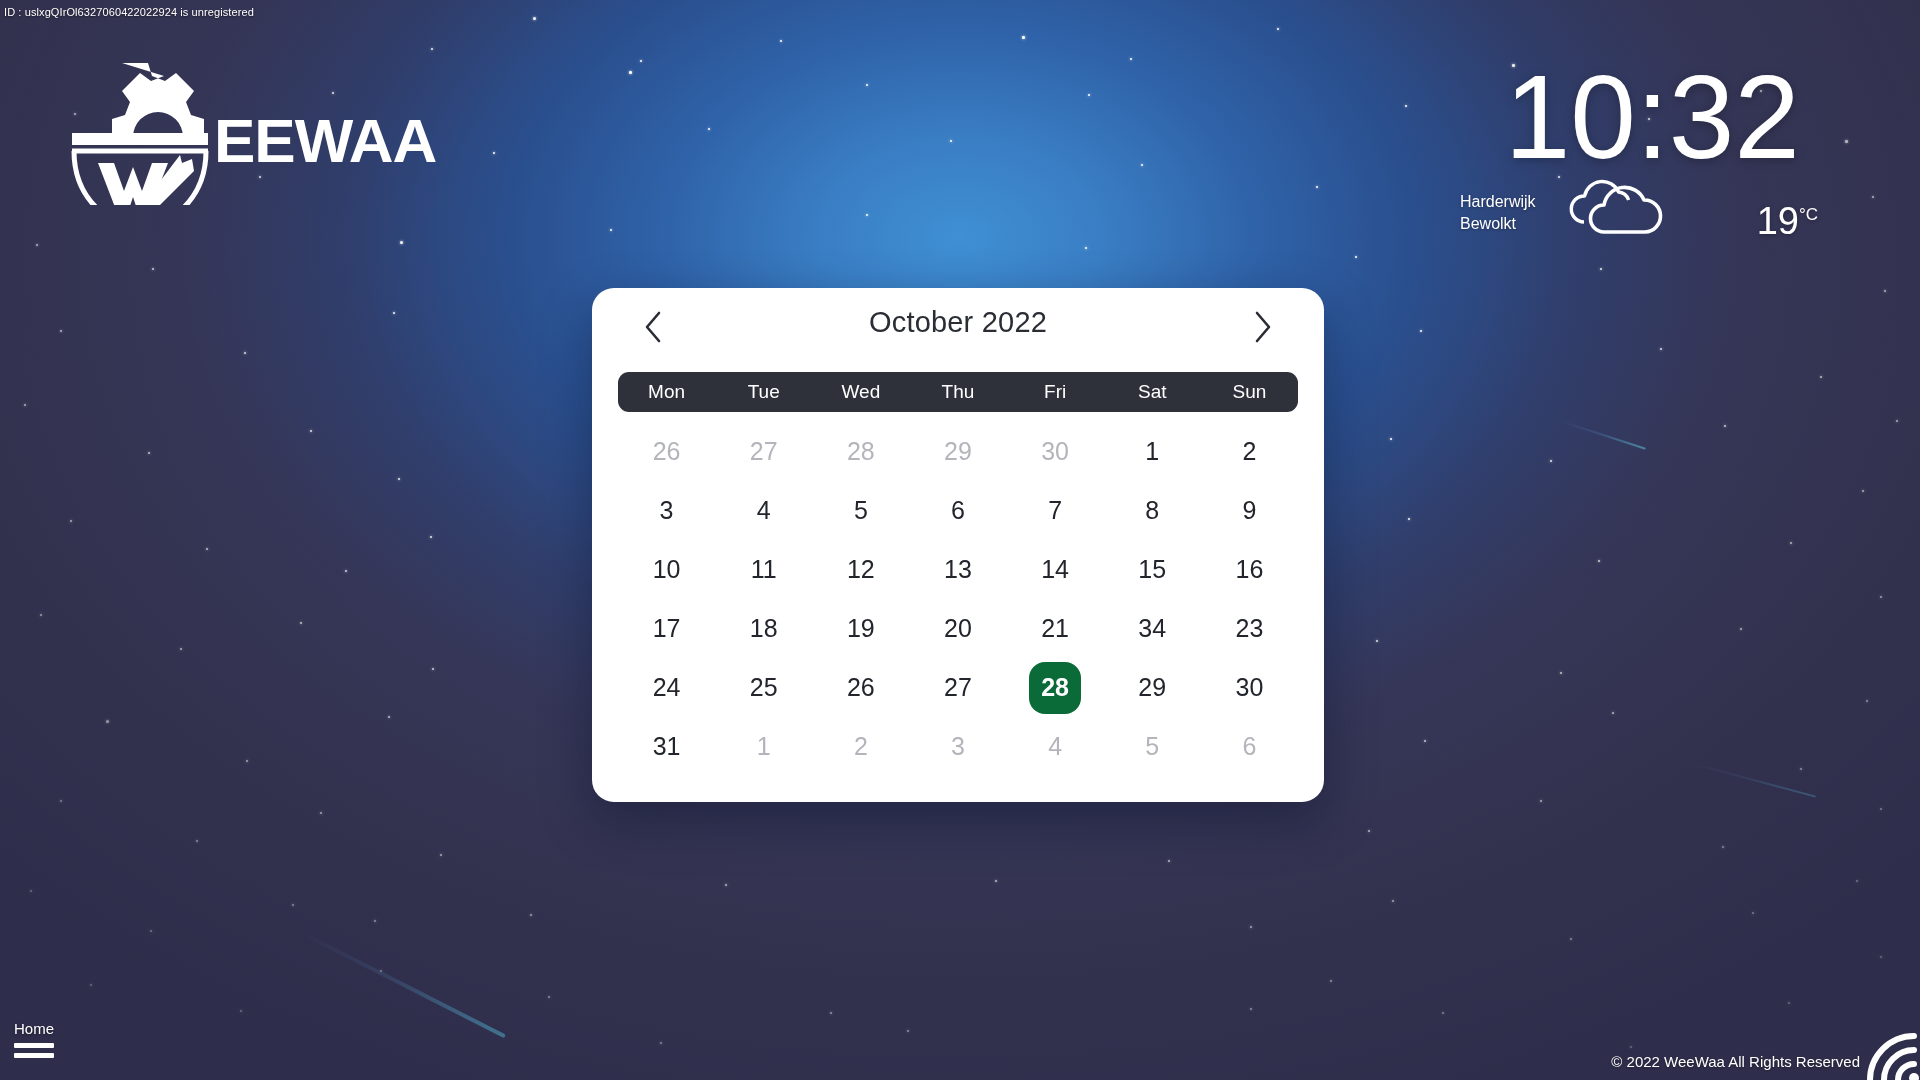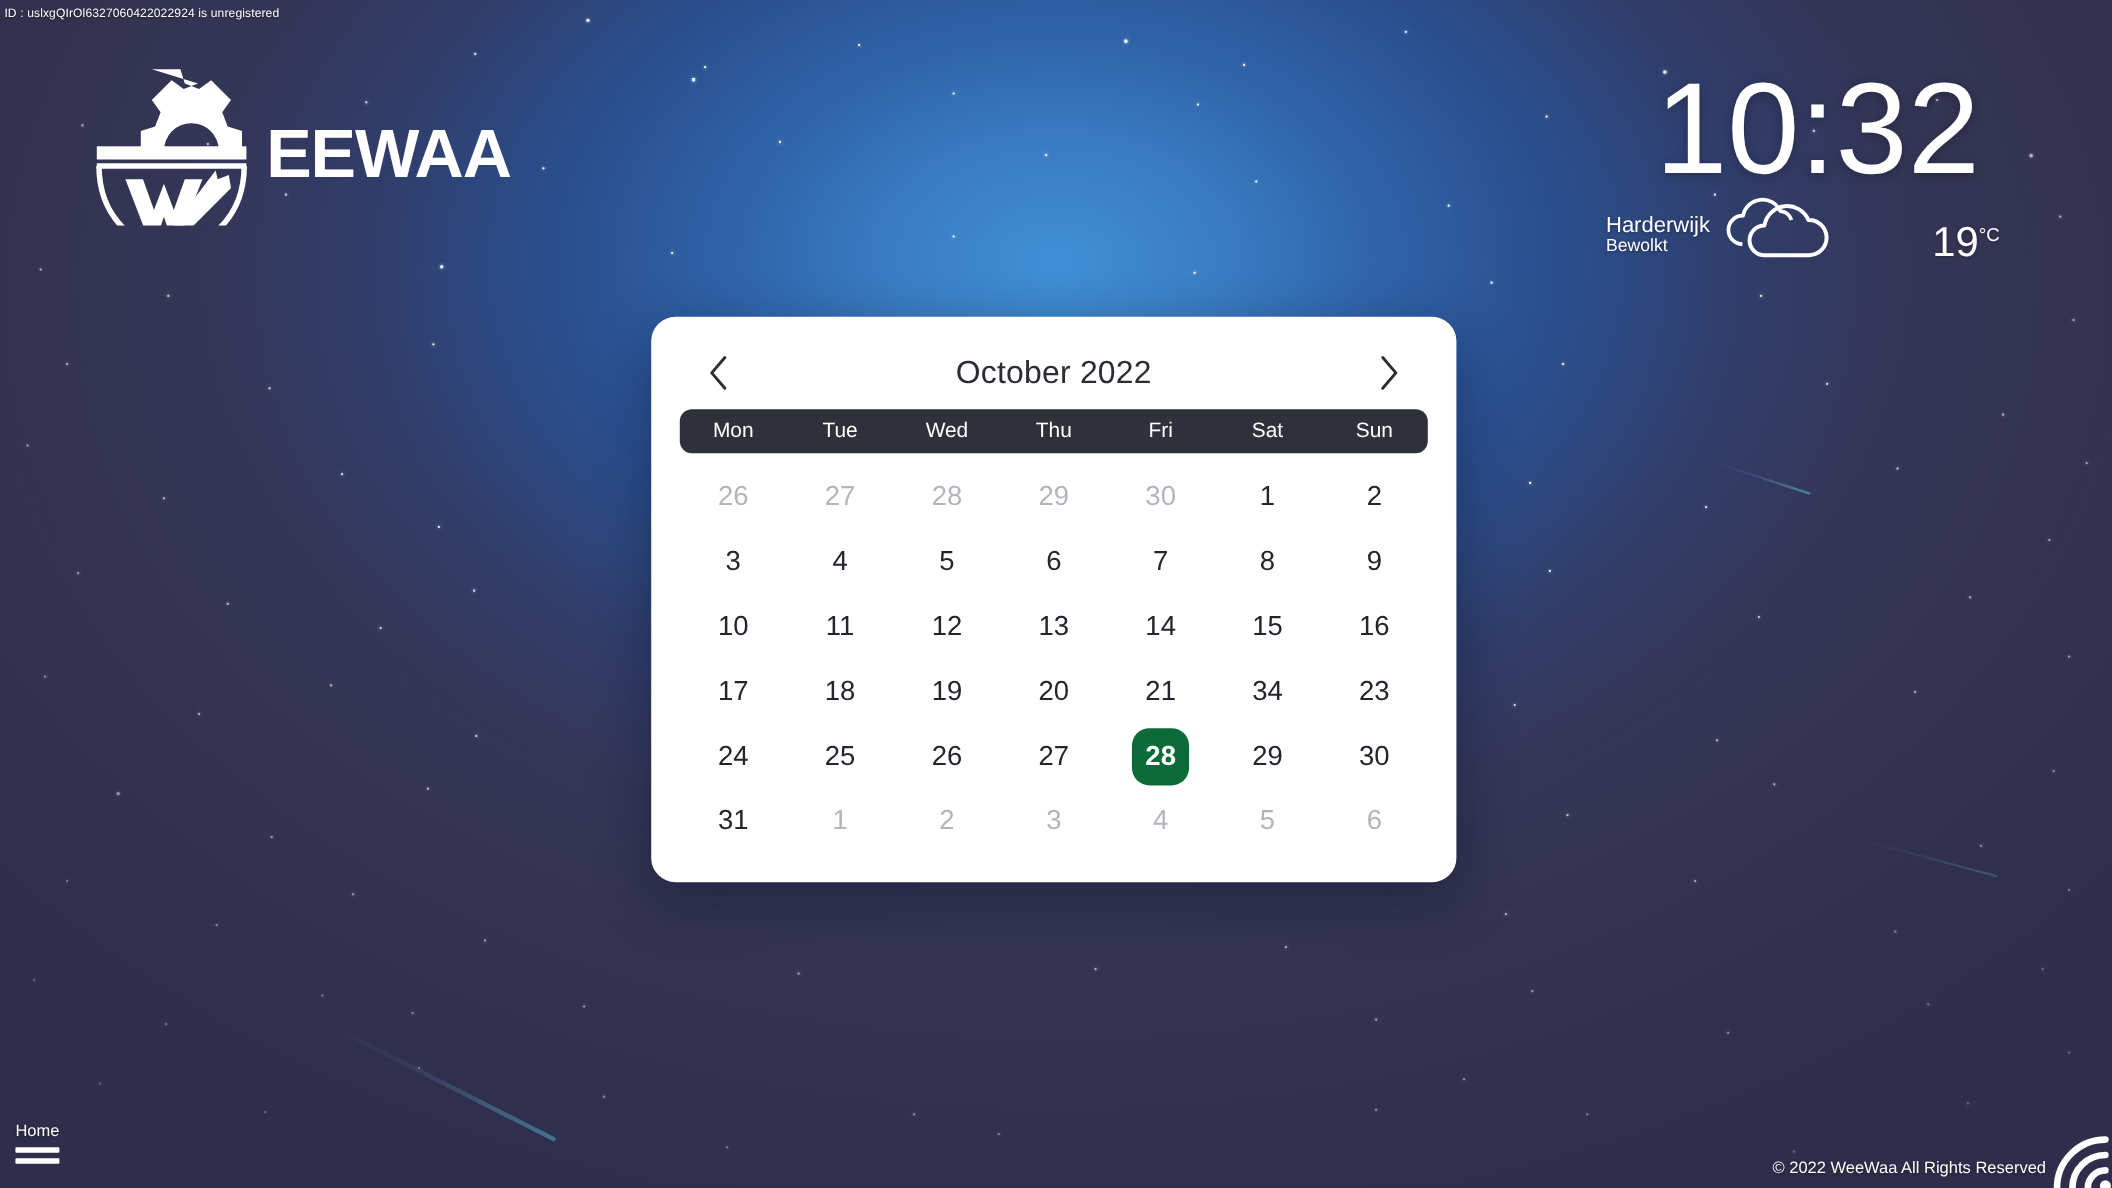--- a/index.html
+++ b/index.html
@@ -54,22 +54,22 @@
   
   #reg-notice {
     position:absolute; left:4px; top:6px;
     font-size:11px; color:#ffffff; letter-spacing:.1px;
     white-space:nowrap;
     text-shadow:0 1px 2px rgba(0,0,0,.5);
   }
 
   
   #logo {
-    position:absolute; left:76px; top:55px;
-    display:flex; align-items:center; gap:12px;
+    position:absolute; left:60px; top:55px;
+    display:flex; align-items:center; gap:0;
   }
   #logo-mark { width:160px; height:150px; display:block; }
   #logo-word {
     color:#ffffff;
     font-size:62px;
     font-weight:bold;
     letter-spacing:-1px;
     line-height:1;
     margin-left:-6px;
     margin-top:22px;
@@ -87,21 +87,21 @@
     text-shadow:0 2px 10px rgba(0,0,0,.25);
   }
   #weather-row {
     position:relative;
     margin-top:6px;
     height:78px;
     width:340px;
   }
   #weather-place {
     position:absolute; left:0; top:8px;
-    font-size:20px; line-height:1.55; text-align:left;
+    font-size:16px; line-height:1.55; text-align:left;
     text-shadow:0 1px 3px rgba(0,0,0,.35);
   }
   #weather-cond {
     position:absolute; left:0; top:30px;
     font-size:16px; line-height:1.55; text-align:left;
     text-shadow:0 1px 3px rgba(0,0,0,.35);
   }
   #weather-icon {
     position:absolute; left:106px; top:-18px;
     width:108px; height:80px;
@@ -118,21 +118,21 @@
     position:absolute;
     left:592px; top:288px;
     width:732px;
     background:#ffffff;
     border-radius:22px;
     padding:18px 26px 26px 26px;
     box-shadow:0 18px 50px rgba(8,14,40,.40);
   }
 
   #cal-head {
-    display:flex; align-items:center; justify-content:space-between;
+    display:flex; justify-content:space-between;
     height:66px;
     padding:0 14px;
   }
   .cal-nav {
     width:42px; height:42px;
     display:flex; align-items:center; justify-content:center;
     cursor:pointer;
     color:#2b2d35;
     user-select:none;
   }

